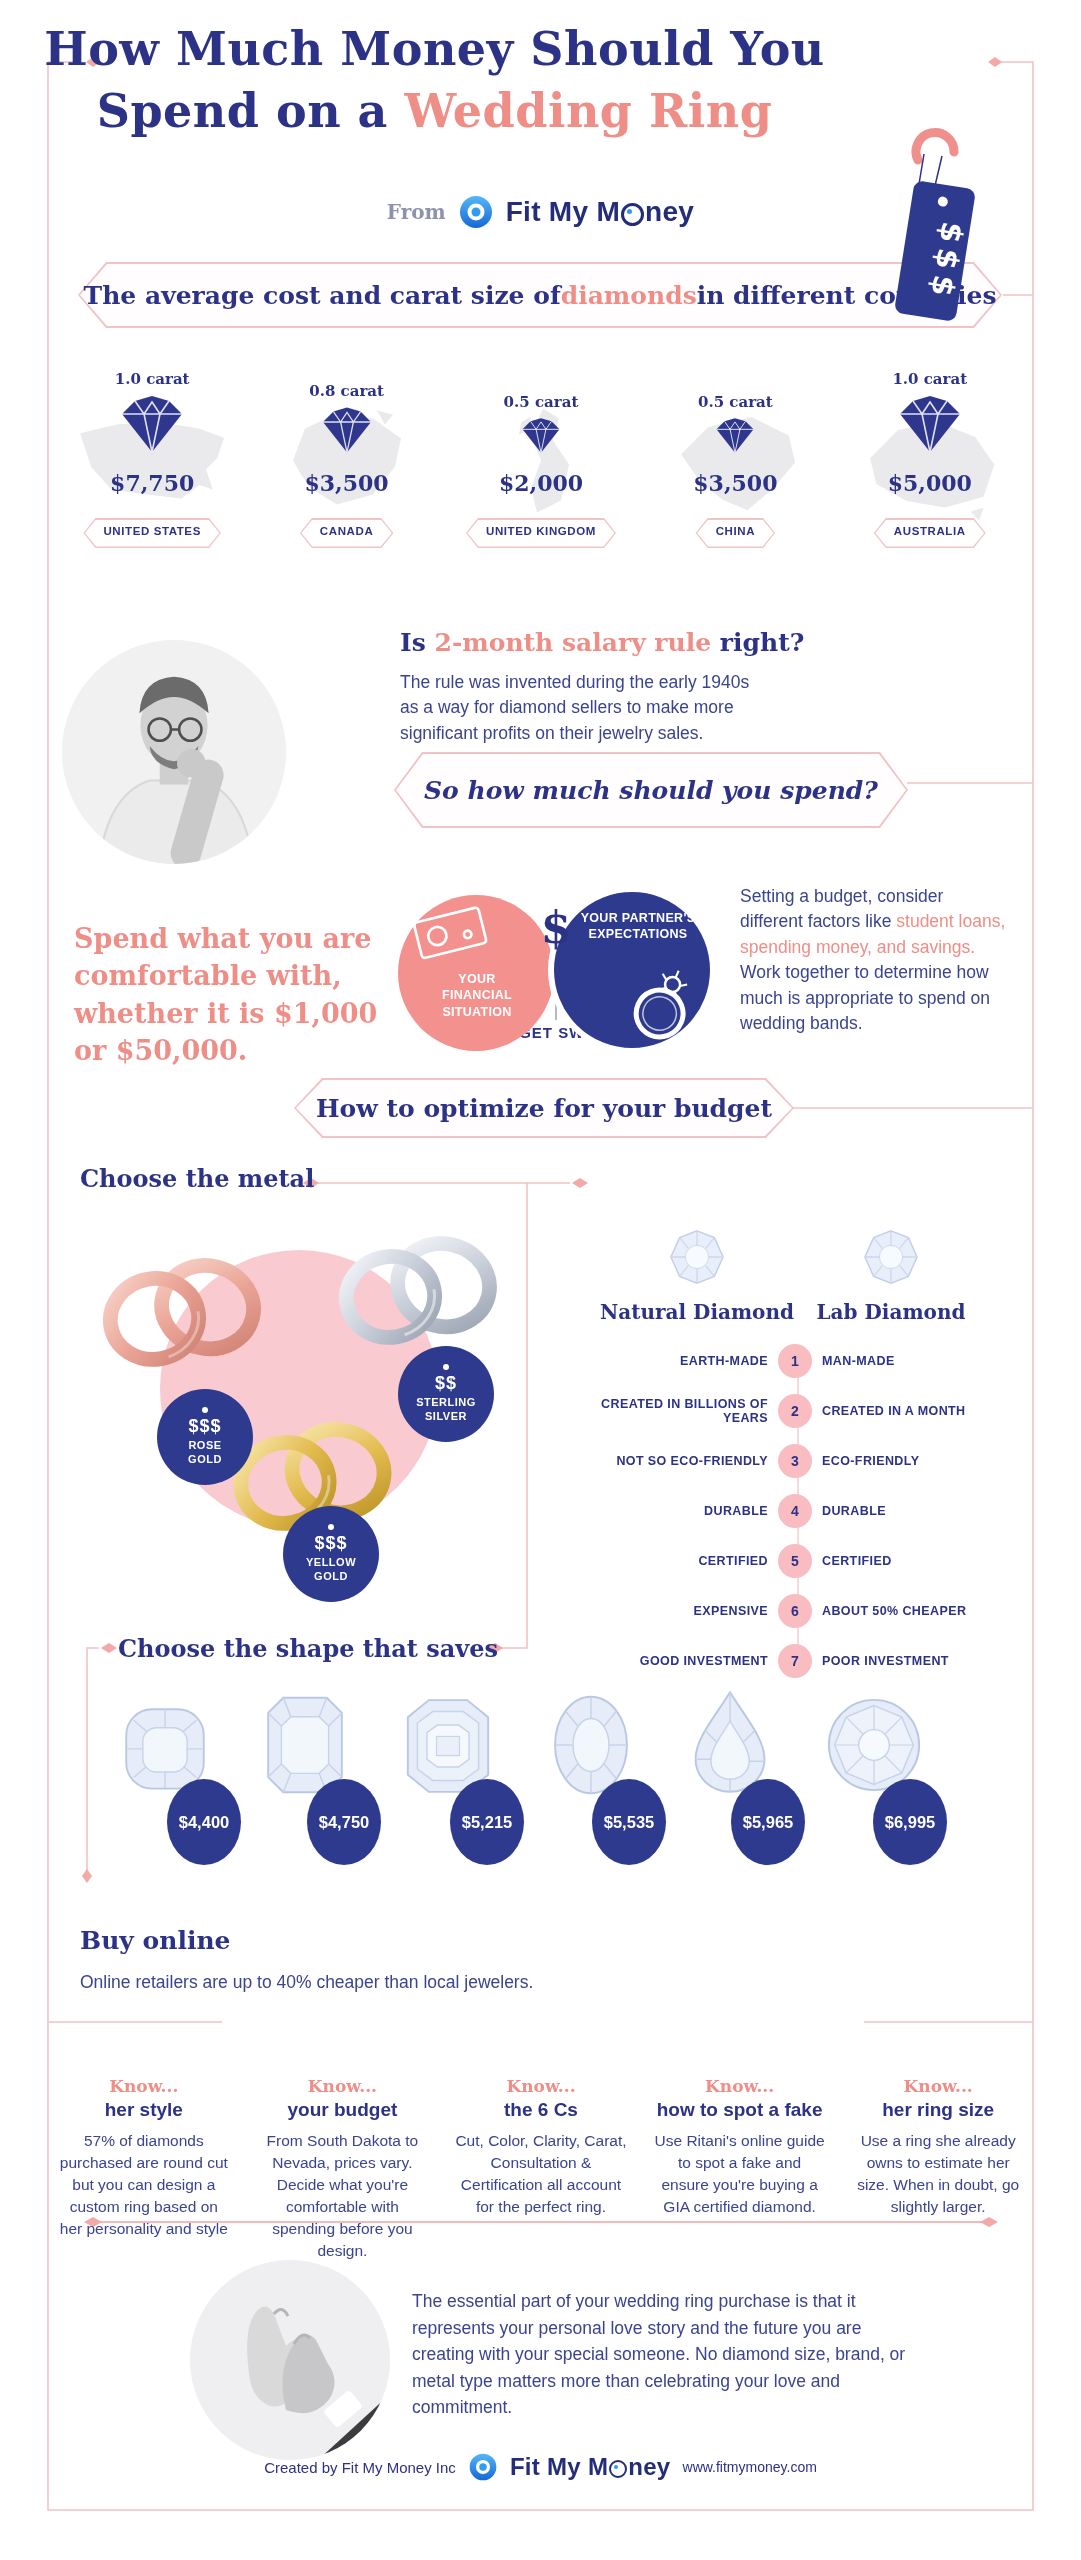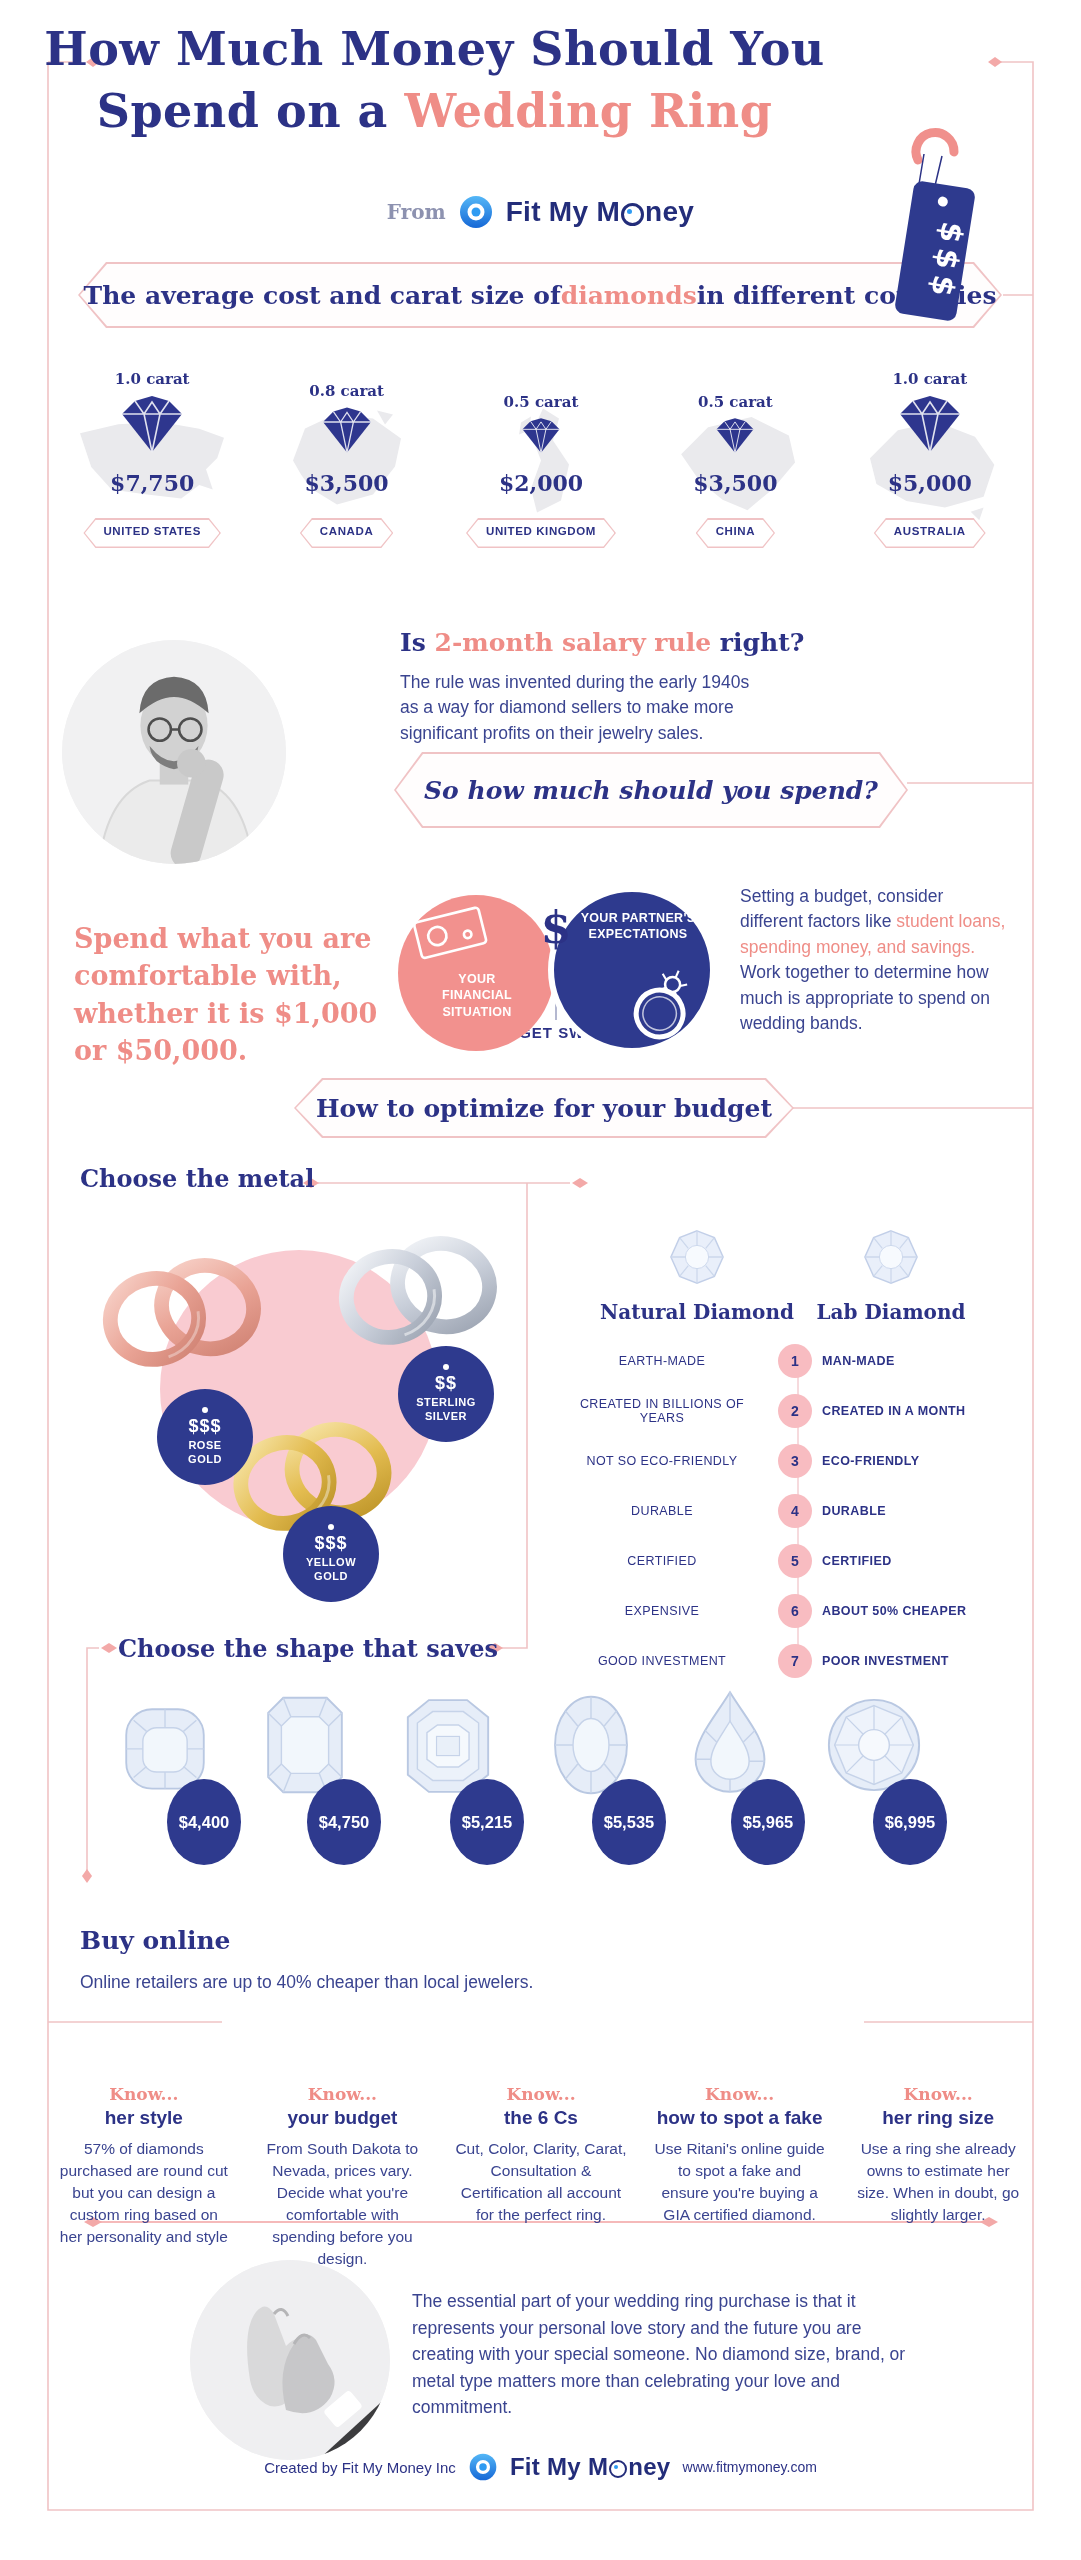--- a/index.html
+++ b/index.html
@@ -54,31 +54,31 @@
 
   
   .mTag{width:96px;height:96px;border-radius:50%;background:#2e3a8e;color:#fff;display:flex;flex-direction:column;
     align-items:center;justify-content:center;text-align:center;z-index:3;}
   .mTag .dot{width:6px;height:6px;border-radius:50%;background:#fff;margin-bottom:3px;}
   .mTag .tPrice{font-size:18px;font-weight:bold;letter-spacing:1px;}
   .mTag .tName{font-size:11px;font-weight:bold;letter-spacing:.5px;line-height:1.25;margin-top:2px;}
 
   
   .cmpRow{display:flex;align-items:center;height:50px;}
-  .cmpL{width:212px;text-align:center;font-size:12.5px;font-weight:normal;letter-spacing:.4px;color:#2c3286;}
+  .cmpL{width:212px;text-align:right;font-size:12.5px;font-weight:bold;letter-spacing:.4px;color:#2c3286;}
   .cmpN{width:34px;height:34px;margin:0 10px;border-radius:50%;background:#f8bcc1;color:#2c3286;font-weight:bold;
     font-size:14px;display:flex;align-items:center;justify-content:center;flex:0 0 auto;position:relative;z-index:1;}
   .cmpR{width:204px;text-align:left;font-size:12.5px;font-weight:bold;letter-spacing:.4px;color:#2c3286;}
 
   
   .shapePrice{width:74px;height:86px;border-radius:50%;background:#2e3a8e;color:#fff;display:flex;align-items:center;
     justify-content:center;font-size:16.5px;font-weight:bold;z-index:2;}
 
   
-  .tips{left:58px;top:2076px;width:966px;display:flex;gap:27px;margin-top:8px;}
+  .tips{left:58px;top:2076px;width:966px;display:flex;gap:27px;}
   .tipCol{flex:1;text-align:center;}
   .tipKnow{font-family:"DejaVu Serif","Liberation Serif",serif;font-weight:bold;font-size:17px;color:#ef8d87;}
   .tipTitle{font-size:19px;font-weight:bold;color:#2c3286;margin:3px 0 9px;}
   .tipBody{font-size:15.5px;line-height:1.42;color:#3a4490;}
 
   .bodyTxt{font-size:17.5px;line-height:1.45;color:#3a4490;}
 </style>
 </head>
 <body>
 

